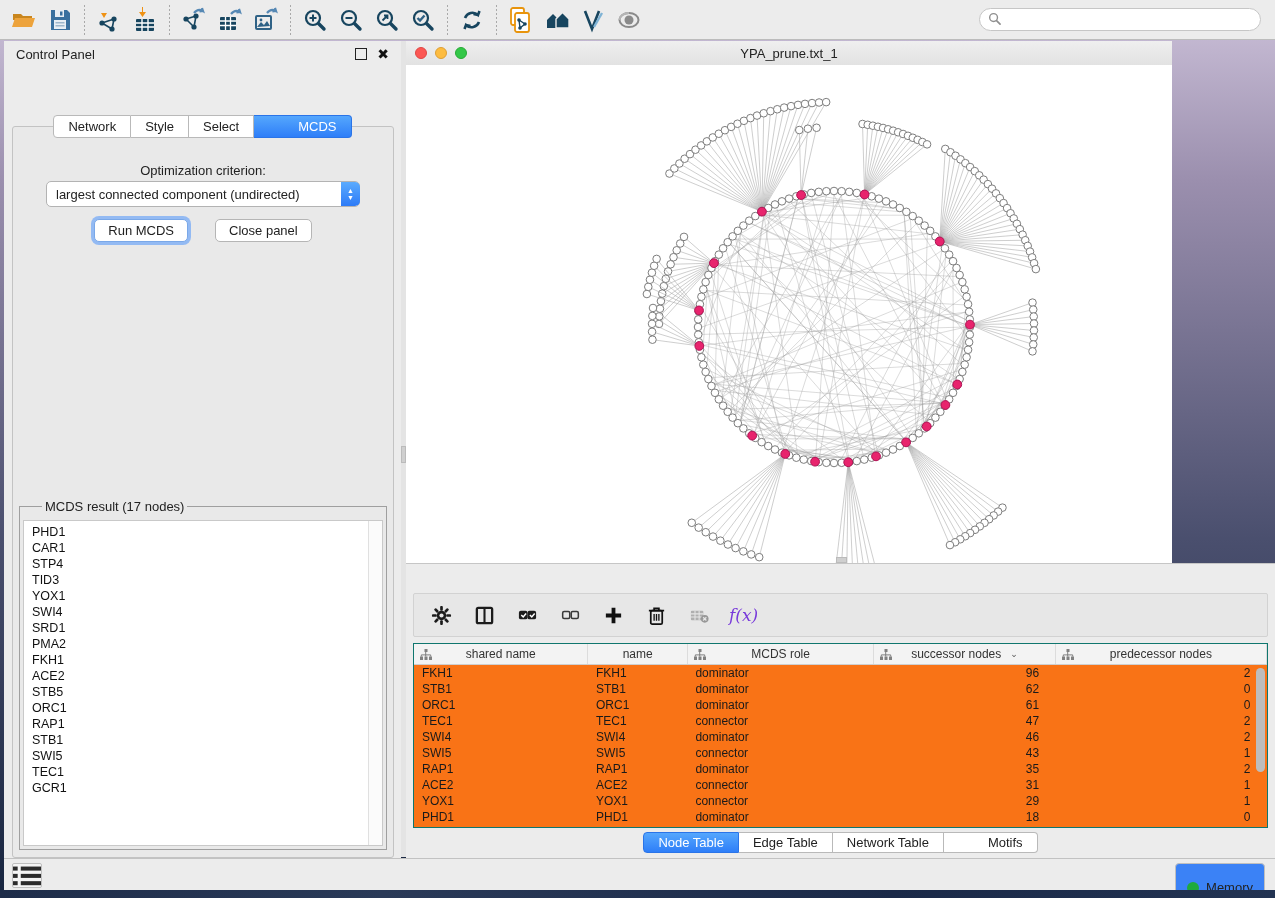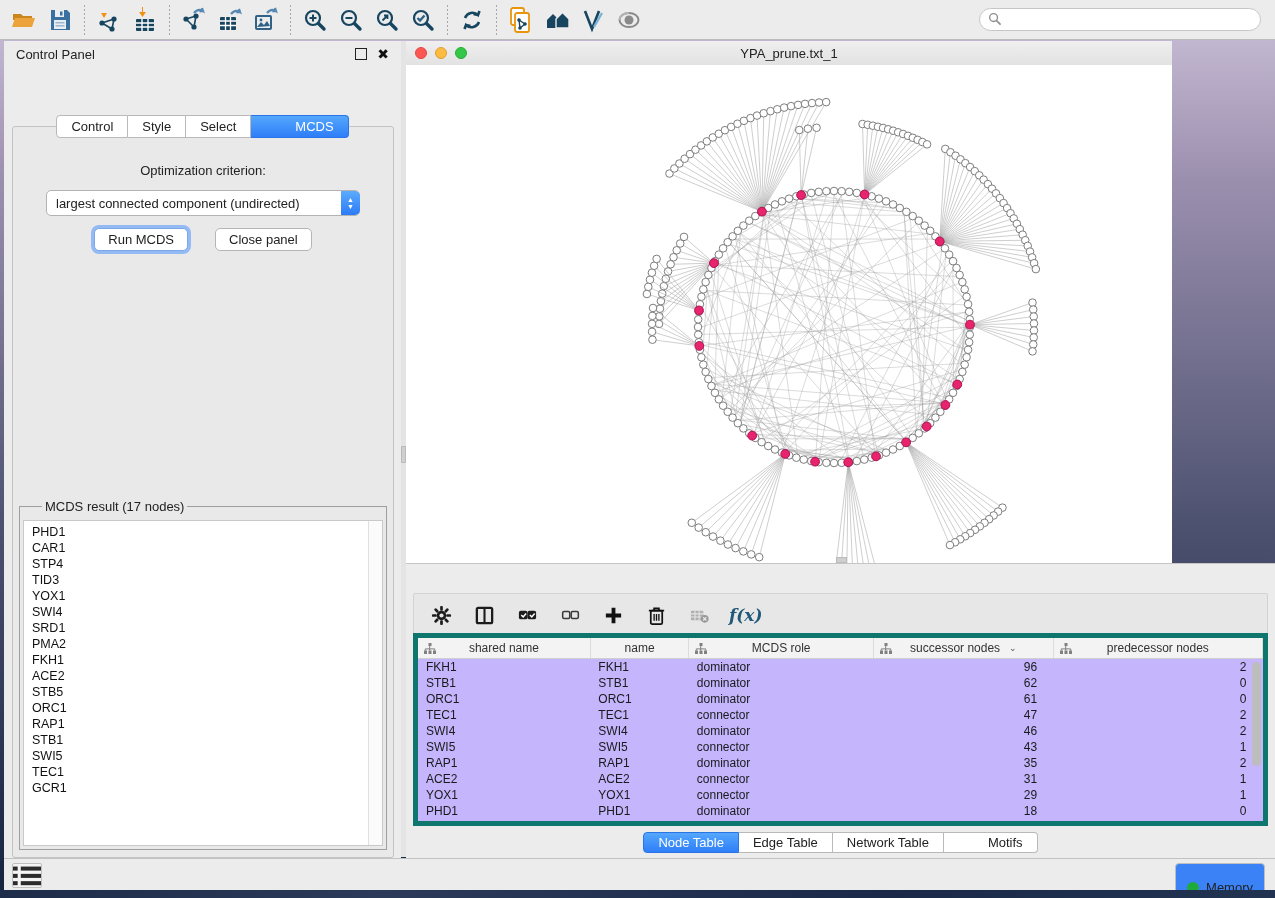--- a/index.html
+++ b/index.html
@@ -27,21 +27,21 @@
   .win-mini{display:flex;gap:10px;align-items:center;}
   .float-ico{width:10px;height:10px;border:1.6px solid #222;background:transparent;display:inline-block;}
   .close-ico{font-size:14px;font-weight:bold;color:#111;line-height:10px;}
   .cp-body{position:absolute;left:8px;right:7px;top:85px;bottom:11px;background:#e9e9e9;border:1px solid #c3c3c3;border-radius:3px;}
   .seg-tabs{position:absolute;top:74px;left:0;width:100%;display:flex;justify-content:center;z-index:3;}
   .seg-tab{height:23px;padding:0 14px;background:#fff;border:1px solid #b9b9b9;border-left-width:0;font-size:13px;font-family:inherit;cursor:pointer;color:#222;}
   .seg-tab:first-child{border-left-width:1px;border-radius:4px 0 0 4px;}
   .seg-tab:last-child{border-radius:0 4px 4px 0;padding-left:44px;}
   .seg-tab.active{background:linear-gradient(#55a7fd,#2e7ef8);border-color:#2a74e8;color:#fff;}
   .opt-label{text-align:center;margin-top:36px;font-size:13px;}
-  .select-box{margin:12px auto 0;width:312px;height:24px;background:#fff;border:1px solid #b3b3b3;border-radius:5px;display:flex;align-items:center;position:relative;cursor:pointer;}
+  .select-box{margin:3px auto 0;width:312px;height:24px;background:#fff;border:1px solid #b3b3b3;border-radius:5px;display:flex;align-items:center;position:relative;cursor:pointer;}
   .select-box .sel-text{flex:1;padding-left:9px;font-size:13px;white-space:nowrap;}
   .sel-stepper{width:19px;height:24px;margin-right:-1px;background:linear-gradient(#5babfe,#2d7bf7);border-radius:0 5px 5px 0;display:flex;flex-direction:column;align-items:center;justify-content:center;gap:1px;}
   .sel-stepper span{color:#fff;font-size:7px;line-height:6px;}
   .btn-row{display:flex;justify-content:center;gap:27px;margin-top:12px;}
   .mac-btn{height:23px;padding:0 13px;background:#fff;border:1px solid #b5b5b5;border-radius:5px;font-size:13px;font-family:inherit;color:#222;cursor:pointer;}
   .mac-btn.focused{box-shadow:0 0 0 3px rgba(90,155,250,.6);border-color:#7aa8e8;}
   .mcds-fieldset{position:absolute;left:6px;right:6px;top:372px;bottom:7px;border:1px solid #9f9f9f;margin:0;padding:2px;background:transparent;}
   .mcds-fieldset legend{font-size:13px;padding:0 3px;margin-left:20px;}
   .mcds-list{position:absolute;left:3px;right:3px;top:6px;bottom:3px;background:#fff;border:1px solid #c9c9c9;overflow:hidden;}
   .mcds-list ul{list-style:none;margin:3px 0 0 0;padding:0 0 0 8px;}
@@ -62,22 +62,22 @@
   .net-title{position:absolute;left:0;right:0;text-align:center;font-size:13px;color:#222;}
   .net-canvas{position:absolute;left:0;top:24px;right:0;bottom:0;background:#fff;overflow:hidden;}
   
   .table-panel{position:absolute;left:406px;top:563px;width:869px;height:294px;background:#ececec;border-top:1px solid #c6c6c6;}
   .tp-titlebar{height:24px;display:flex;align-items:center;padding:0 12px;margin-top:44px;}
   .tp-title{flex:1;font-size:13px;}
   .tp-toolbar{position:absolute;left:7px;right:7px;top:29px;height:44px;background:#e7e7e7;border:1px solid #d2d2d2;border-radius:2px;display:flex;align-items:center;padding-left:14px;box-sizing:border-box;gap:17px;}
   .tp-btn{width:26px;height:26px;border:none;background:transparent;display:flex;align-items:center;justify-content:center;padding:0;cursor:pointer;}
   .tp-btn svg{width:21px;height:21px;}
   .tp-btn.disabled{opacity:.9;cursor:default;}
-  .fx-label{font-family:"DejaVu Serif","Liberation Serif",serif;font-style:italic;font-size:17px;color:#0c4a6e;font-weight:bold;}
-  .grid-wrap{position:absolute;left:7px;right:7px;top:69px;height:183px;background:#c4b5fd;border:5px solid #0f766e;overflow:hidden;}
+  .fx-label{font-family:"DejaVu Serif","Liberation Serif",serif;font-style:italic;font-size:17px;color:#6d28d9;}
+  .grid-wrap{position:absolute;left:7px;right:7px;top:79px;height:183px;background:#f97316;border:1px solid #0f766e;overflow:hidden;}
   table.node-table{border-collapse:collapse;width:100%;table-layout:fixed;}
   .node-table th{height:20px;background:#f3f3f3;border-right:1px solid #dcdcdc;border-bottom:1px solid #cfcfcf;font-weight:normal;font-size:12px;color:#333;position:relative;padding:0;}
   .node-table th .th-inner{display:flex;align-items:center;justify-content:center;gap:5px;}
   .node-table th svg.hier{width:12px;height:11px;position:absolute;left:6px;top:5px;}
   .node-table td{height:16px;font-size:12px;color:#1a1a1a;padding:0 8px;white-space:nowrap;overflow:hidden;}
   .node-table td.num{text-align:right;padding-right:16px;}
   .sort-ind{font-size:9px;color:#555;margin-left:4px;}
   .tbl-scroll{position:absolute;right:2px;top:24px;width:9px;height:104px;background:#bdbdbd;border-radius:5px;}
   .tp-tabs{position:absolute;left:0;right:0;top:268px;display:flex;justify-content:center;}
   .tp-tabs .seg-tab{height:21px;font-size:13px;}
@@ -238,21 +238,21 @@
 
   <div class="control-panel">
     <div class="cp-titlebar">
       <span class="cp-title">Control Panel</span>
       <span class="win-mini">
         <span class="float-ico"></span>
         <span class="close-ico">✖</span>
       </span>
     </div>
     <div class="seg-tabs" id="cp-tabs">
-        <button class="seg-tab">Control</button>
+        <button class="seg-tab">Network</button>
         <button class="seg-tab">Style</button>
         <button class="seg-tab">Select</button>
         <button class="seg-tab active">MCDS</button>
       </div>
     <div class="cp-body">
       <div class="opt-label">Optimization criterion:</div>
       <div class="select-box">
         <span class="sel-text">largest connected component (undirected)</span>
         <span class="sel-stepper">
             <span>▲</span>

